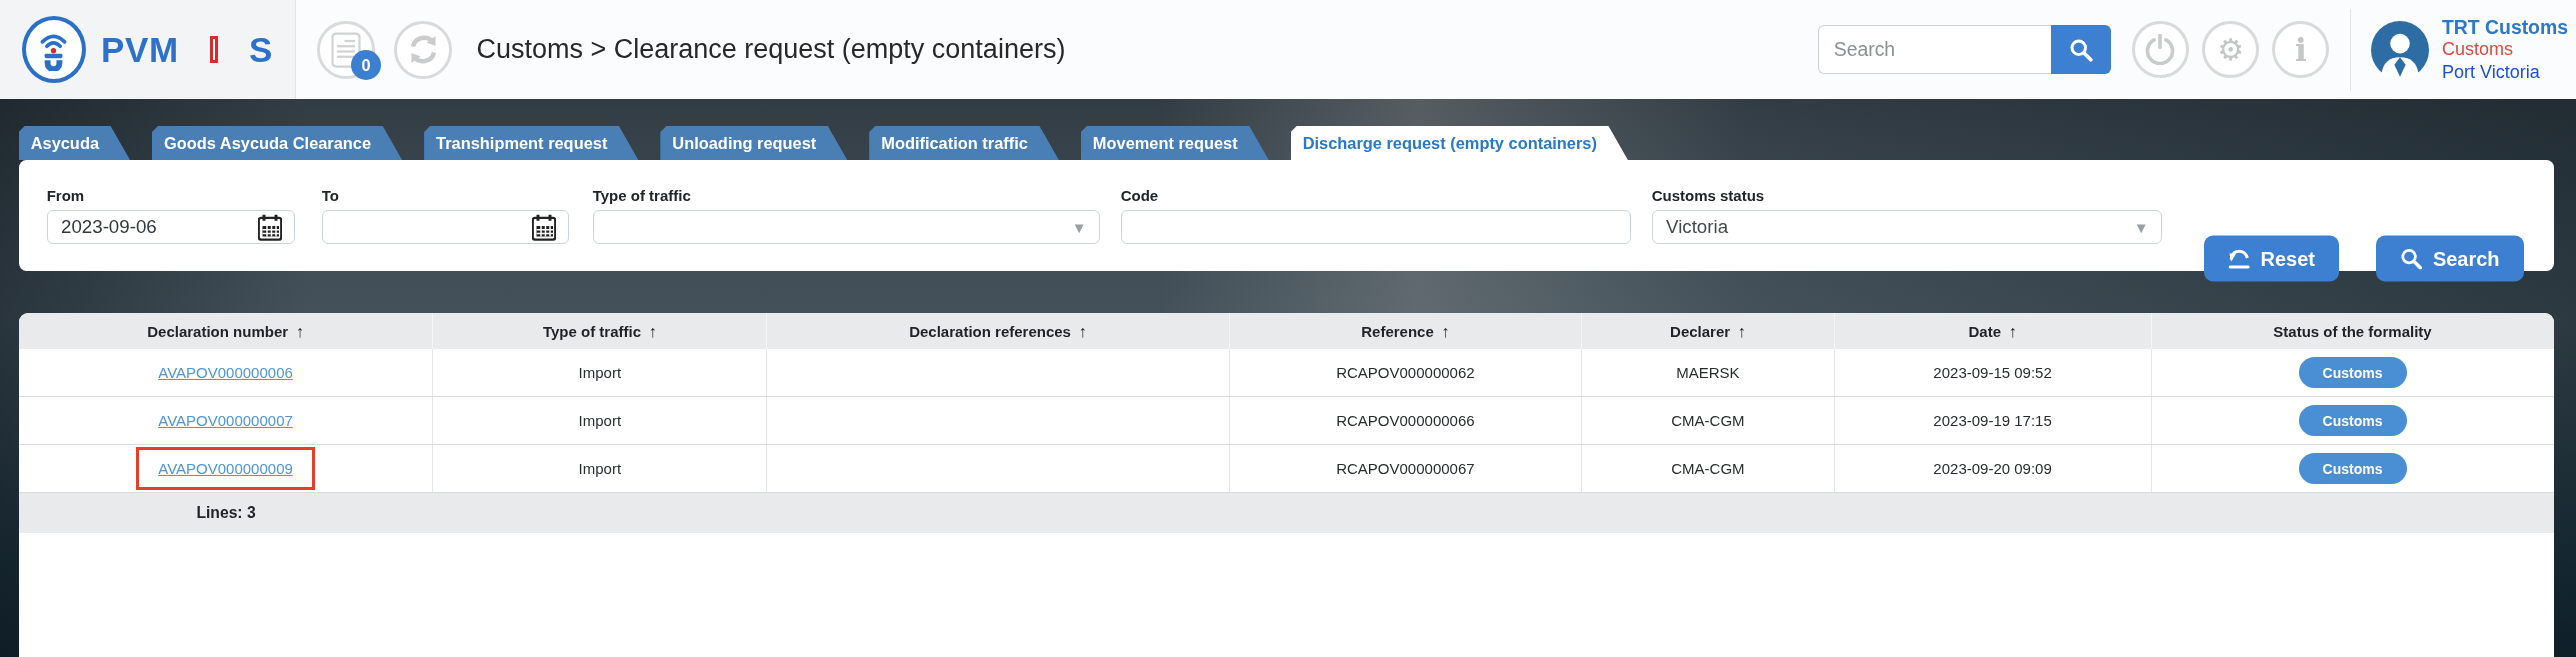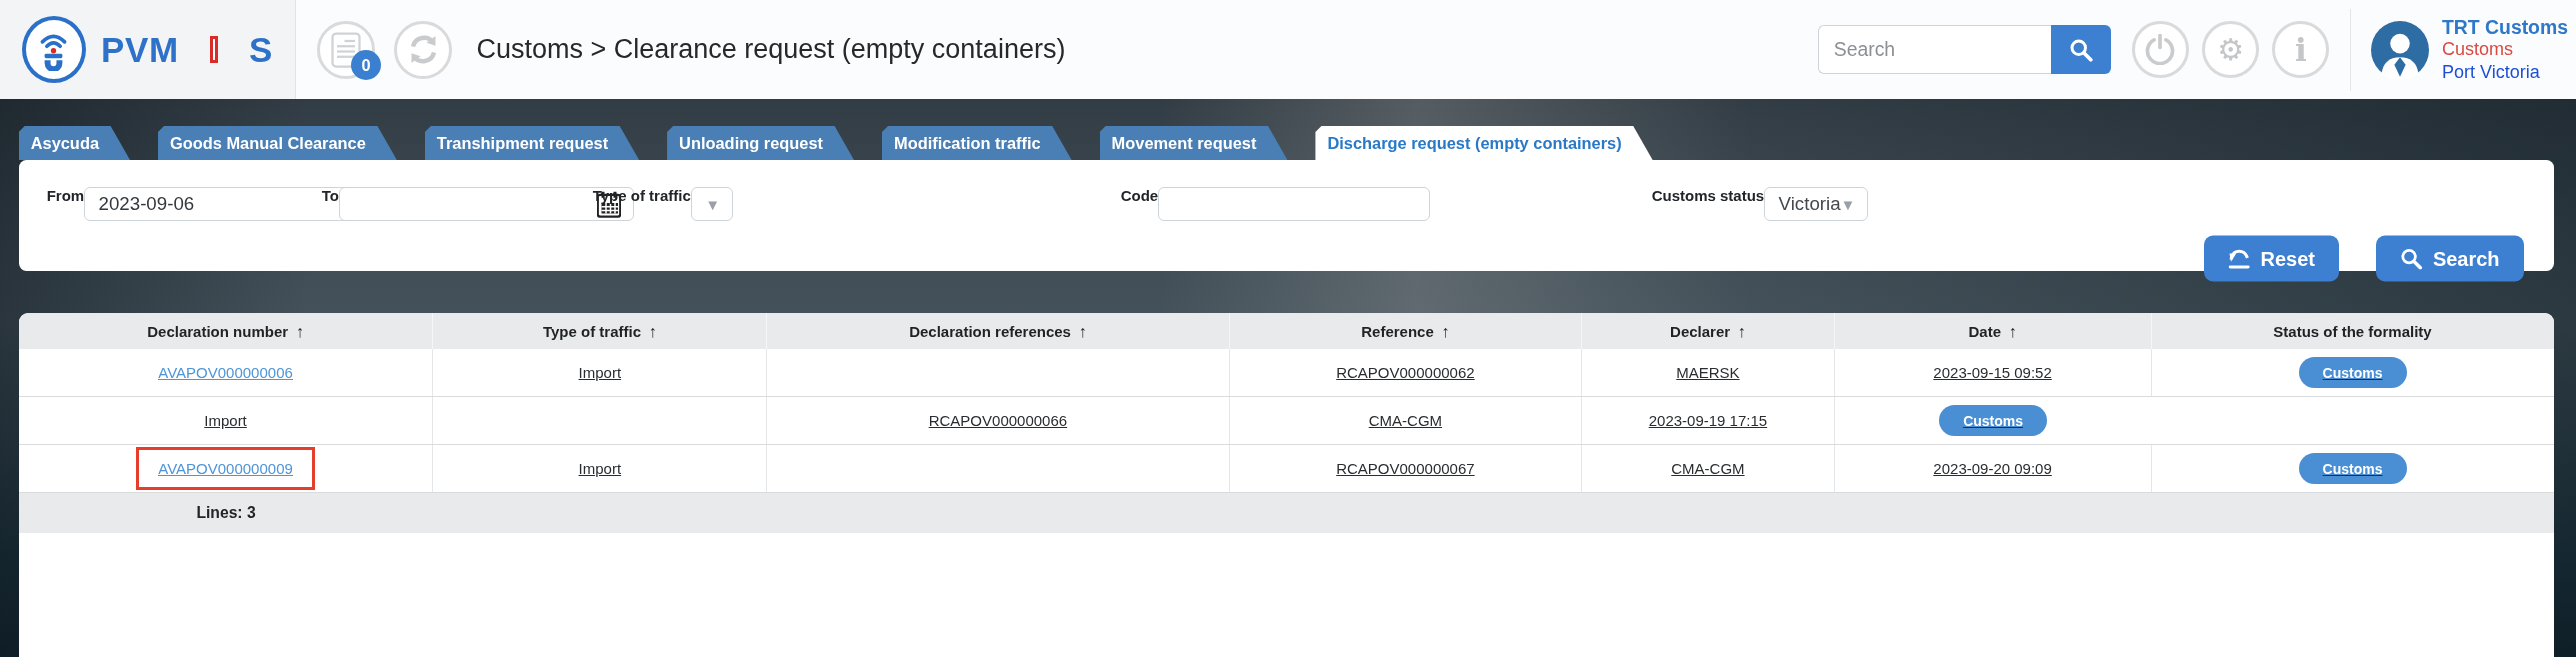--- a/index.html
+++ b/index.html
@@ -41,30 +41,30 @@
 
   
   .band { flex:1; padding:27px 22.4px 0 18.7px; display:flex; flex-direction:column; overflow:hidden;
     background:
       linear-gradient(90deg, rgba(10,18,24,.45) 0%, rgba(10,18,24,0) 12%, rgba(255,255,255,0) 45%,
         rgba(150,152,152,.35) 55%, rgba(255,255,255,0) 68%, rgba(8,20,26,.40) 100%),
       linear-gradient(180deg, #323c44 0%, #3d4a53 22%, #44525b 40%, #31434e 62%, #1d333e 82%, #122631 100%);
   }
 
   
-  .tabs { display:flex; gap:28px; height:34px; flex:0 0 34px; }
+  .tabs { display:flex; gap:22px; height:34px; flex:0 0 34px; }
   .tab { height:34px; display:flex; align-items:center; padding:0 31px 0 12px;
     background:#4a7fb5; color:#fff; font-size:16.4px; font-weight:bold; white-space:nowrap; cursor:pointer;
     clip-path:polygon(0 100%, 0 6px, 6px 0, calc(100% - 19.4px) 0, 100% 100%); }
   .tab.active { background:#fff; color:#2979c8; }
 
   
   .filter-panel { background:#fff; border-radius:7.5px; height:111px; flex:0 0 111px;
     padding:27px 30px 0 28px; display:flex; }
-  .field { display:flex; flex-direction:row; }
+  .field { display:flex; flex-direction:column; }
   .field-label { font-size:15px; font-weight:bold; color:#212529; margin-bottom:6px; }
   .control { height:34px; border:0.7px solid #cdd4da; border-radius:6px; background:#fff;
     display:flex; align-items:center; padding:0 12px 0 13.4px; font-size:18.7px; color:#33383d; }
   .control input { border:none; outline:none; flex:1; font-size:18.7px; color:#33383d; min-width:0; background:transparent; }
   .caret { color:#9aa0a5; font-size:15px; margin-left:auto; }
   .sel-text { flex:1; color:#44494e; }
   .filter-buttons { display:flex; gap:37px; align-items:flex-end; margin-left:42px; transform:translateY(10.5px); }
   .btn { height:46px; border:none; border-radius:9px; background:#3d7fd0; color:#fff;
     font-size:20px; font-weight:bold; display:flex; align-items:center; gap:10.5px; padding:0 24px; cursor:pointer;
     font-family:"Liberation Sans","DejaVu Sans",sans-serif; }
@@ -75,21 +75,21 @@
   .table-panel { background:#fff; border-radius:9px 9px 0 0; flex:1; display:flex; flex-direction:column; overflow:hidden; }
   .thead, .trow, .tfoot-row { display:grid;
     grid-template-columns:16.36% 13.17% 18.24% 13.91% 9.96% 12.50% 15.86%; }
   .thead { height:36px; background:#e9eaeb; border-radius:9px 9px 0 0; }
   .th { display:flex; align-items:center; justify-content:center; gap:7.5px;
     font-size:15px; font-weight:bold; color:#1f2326; border-right:1.5px solid #f6f6f6; cursor:pointer; }
   .th:last-child { border-right:none; }
   .sort-arrow { font-size:16.4px; font-weight:normal; }
   .trow { height:48px; border-bottom:1.5px solid #d9dbdd; }
   .td { display:flex; align-items:center; justify-content:center; font-size:15px; color:#2a2d30;
-    border-right:0.7px solid #e4e6e8;text-decoration:underline; }
+    border-right:0.7px solid #e4e6e8; }
   .td:last-child { border-right:none; }
   .decl-link { color:#4e95d9; text-decoration:underline; font-size:15px; }
   .red-ring { border:3.7px solid #e53e2c; padding:9.7px 19.4px; display:inline-flex; align-items:center; justify-content:center; }
   .status-badge { background:#4a8fd4; color:#fff; font-size:14px; font-weight:bold;
     border-radius:16.4px; width:108px; height:31px; display:flex; align-items:center; justify-content:center; cursor:pointer; }
   .tfoot-bar { height:40px; background:#e9eaeb; display:flex; }
   .lines-cell { width:16.36%; display:flex; align-items:center; justify-content:center;
     font-size:15.7px; font-weight:bold; color:#212529; }
 
   svg { display:block; }
@@ -183,21 +183,21 @@
     </div>
   </div>
 
   <div class="band">
 
     <div class="tabs">
         <div class="tab">
           <span>Asycuda</span>
         </div>
         <div class="tab">
-          <span>Goods Manual Clearance</span>
+          <span>Goods Asycuda Clearance</span>
         </div>
         <div class="tab">
           <span>Transhipment request</span>
         </div>
         <div class="tab">
           <span>Unloading request</span>
         </div>
         <div class="tab">
           <span>Modification traffic</span>
         </div>
@@ -339,20 +339,23 @@
             </div>
             <div class="td">
               <span>2023-09-15 09:52</span>
             </div>
             <div class="td">
               <span class="status-badge">Customs</span>
             </div>
           </div>
           <div class="trow">
             <div class="td">
+              <a class="decl-link" href="#">AVAPOV000000007</a>
+            </div>
+            <div class="td">
               <span>Import</span>
             </div>
             <div class="td">
               <span></span>
             </div>
             <div class="td">
               <span>RCAPOV000000066</span>
             </div>
             <div class="td">
               <span>CMA-CGM</span>

